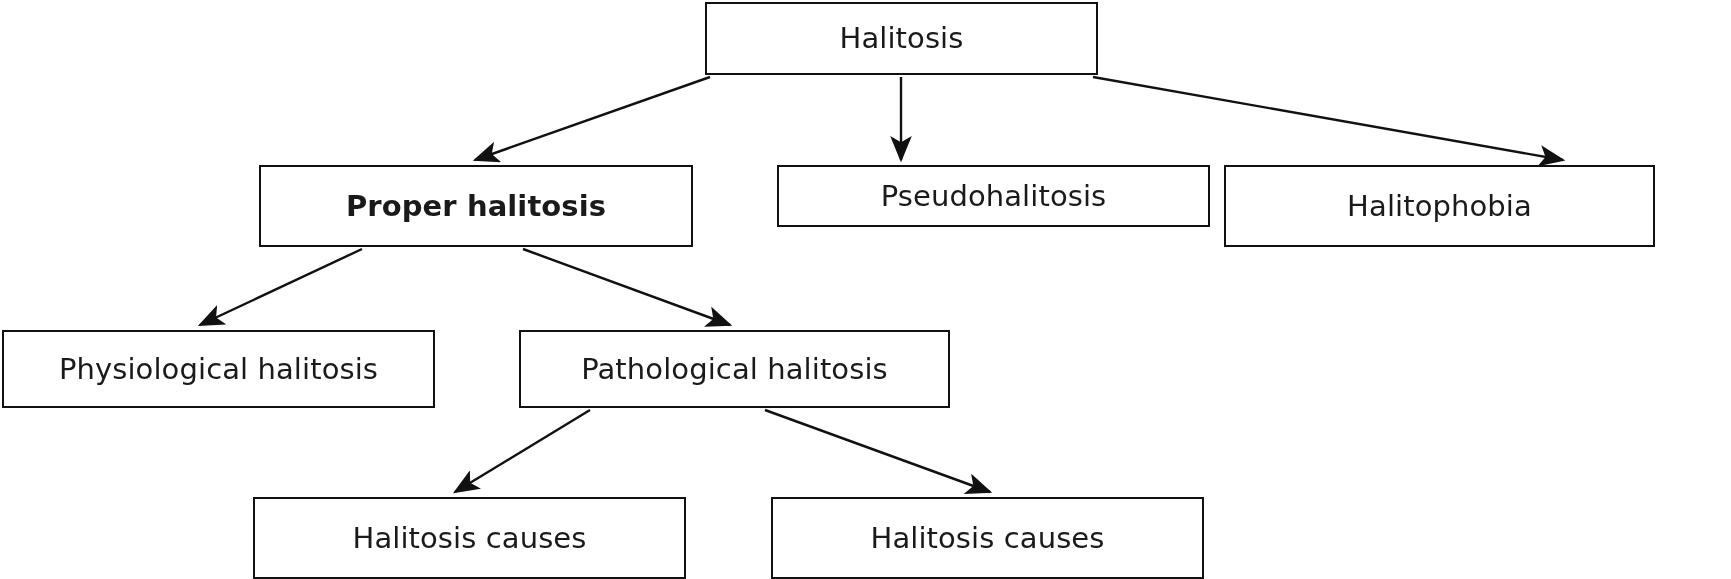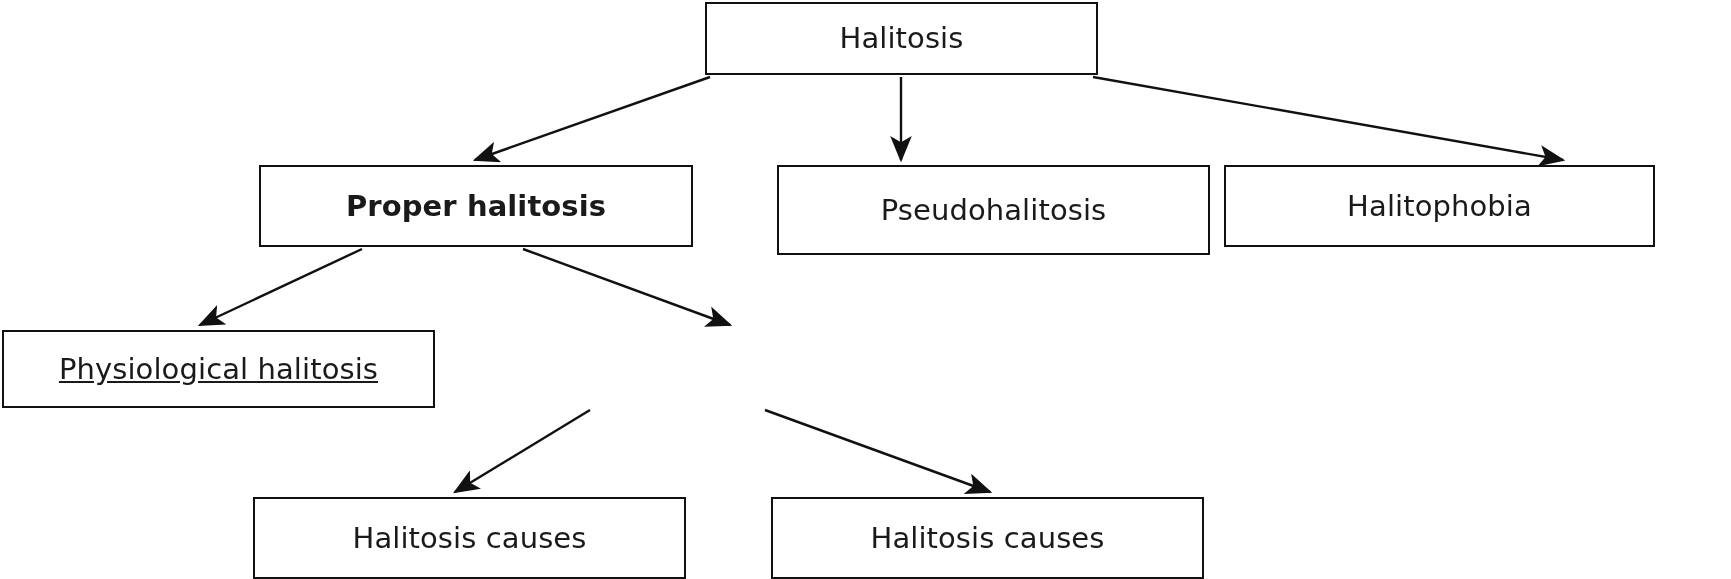--- a/index.html
+++ b/index.html
@@ -69,32 +69,35 @@
   </svg>
 
   <div class="node" style="left: 705px; top: 2px; width: 393px; height: 73px; border-color: rgb(17, 17, 17); background: rgb(255, 255, 255);">
     <span class="node-label" style="color: rgb(26, 26, 26);">Halitosis</span>
   </div>
 
   <div class="node" style="left: 259px; top: 165px; width: 434px; height: 82px; border-color: rgb(17, 17, 17); background: rgb(255, 255, 255);">
     <span class="node-label" style="color: rgb(26, 26, 26); font-weight: bold;">Proper halitosis</span>
   </div>
 
-  <div class="node" style="left: 777px; top: 165px; width: 433px; height: 90px; border-color: rgb(17, 17, 17); background: rgb(255, 255, 255);">
+  <div class="node" style="left: 777px; top: 165px; width: 433px; height: 62px; border-color: rgb(17, 17, 17); background: rgb(255, 255, 255);">
     <span class="node-label" style="color: rgb(26, 26, 26);">Pseudohalitosis</span>
   </div>
 
   <div class="node" style="left: 1224px; top: 165px; width: 431px; height: 82px; border-color: rgb(17, 17, 17); background: rgb(255, 255, 255);">
     <span class="node-label" style="color: rgb(26, 26, 26);">Halitophobia</span>
   </div>
 
   <div class="node" style="left: 2px; top: 330px; width: 433px; height: 78px; border-color: rgb(17, 17, 17); background: rgb(255, 255, 255);">
-    <span class="node-label" style="color: rgb(26, 26, 26); text-decoration: underline;">Physiological halitosis</span>
+    <span class="node-label" style="color: rgb(26, 26, 26);">Physiological halitosis</span>
   </div>
 
+  <div class="node" style="left: 519px; top: 330px; width: 431px; height: 78px; border-color: rgb(17, 17, 17); background: rgb(255, 255, 255);">
+    <span class="node-label" style="color: rgb(26, 26, 26);">Pathological halitosis</span>
+  </div>
 
   <div class="node" style="left: 253px; top: 497px; width: 433px; height: 82px; border-color: rgb(17, 17, 17); background: rgb(255, 255, 255);">
     <span class="node-label" style="color: rgb(26, 26, 26);">Halitosis causes</span>
   </div>
 
   <div class="node" style="left: 771px; top: 497px; width: 433px; height: 82px; border-color: rgb(17, 17, 17); background: rgb(255, 255, 255);">
     <span class="node-label" style="color: rgb(26, 26, 26);">Halitosis causes</span>
   </div>
 
 </div>

